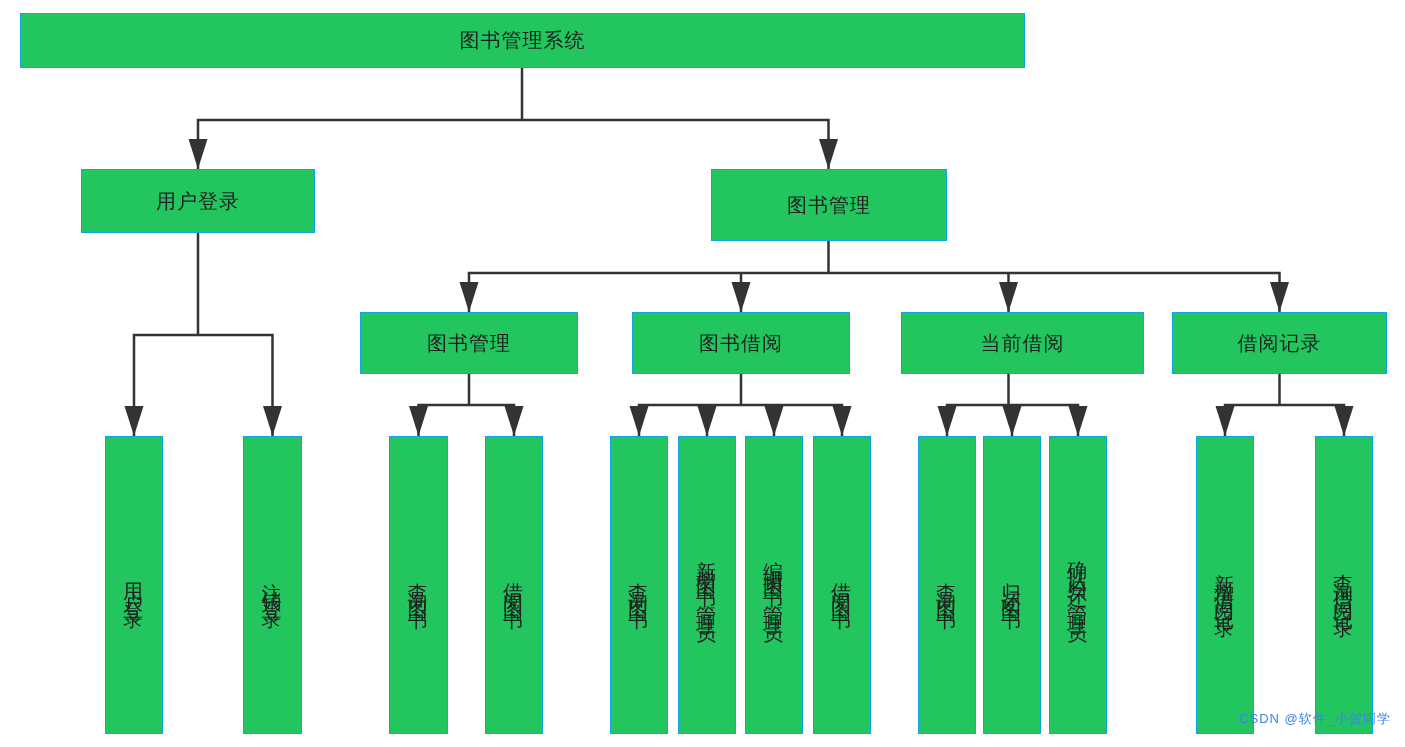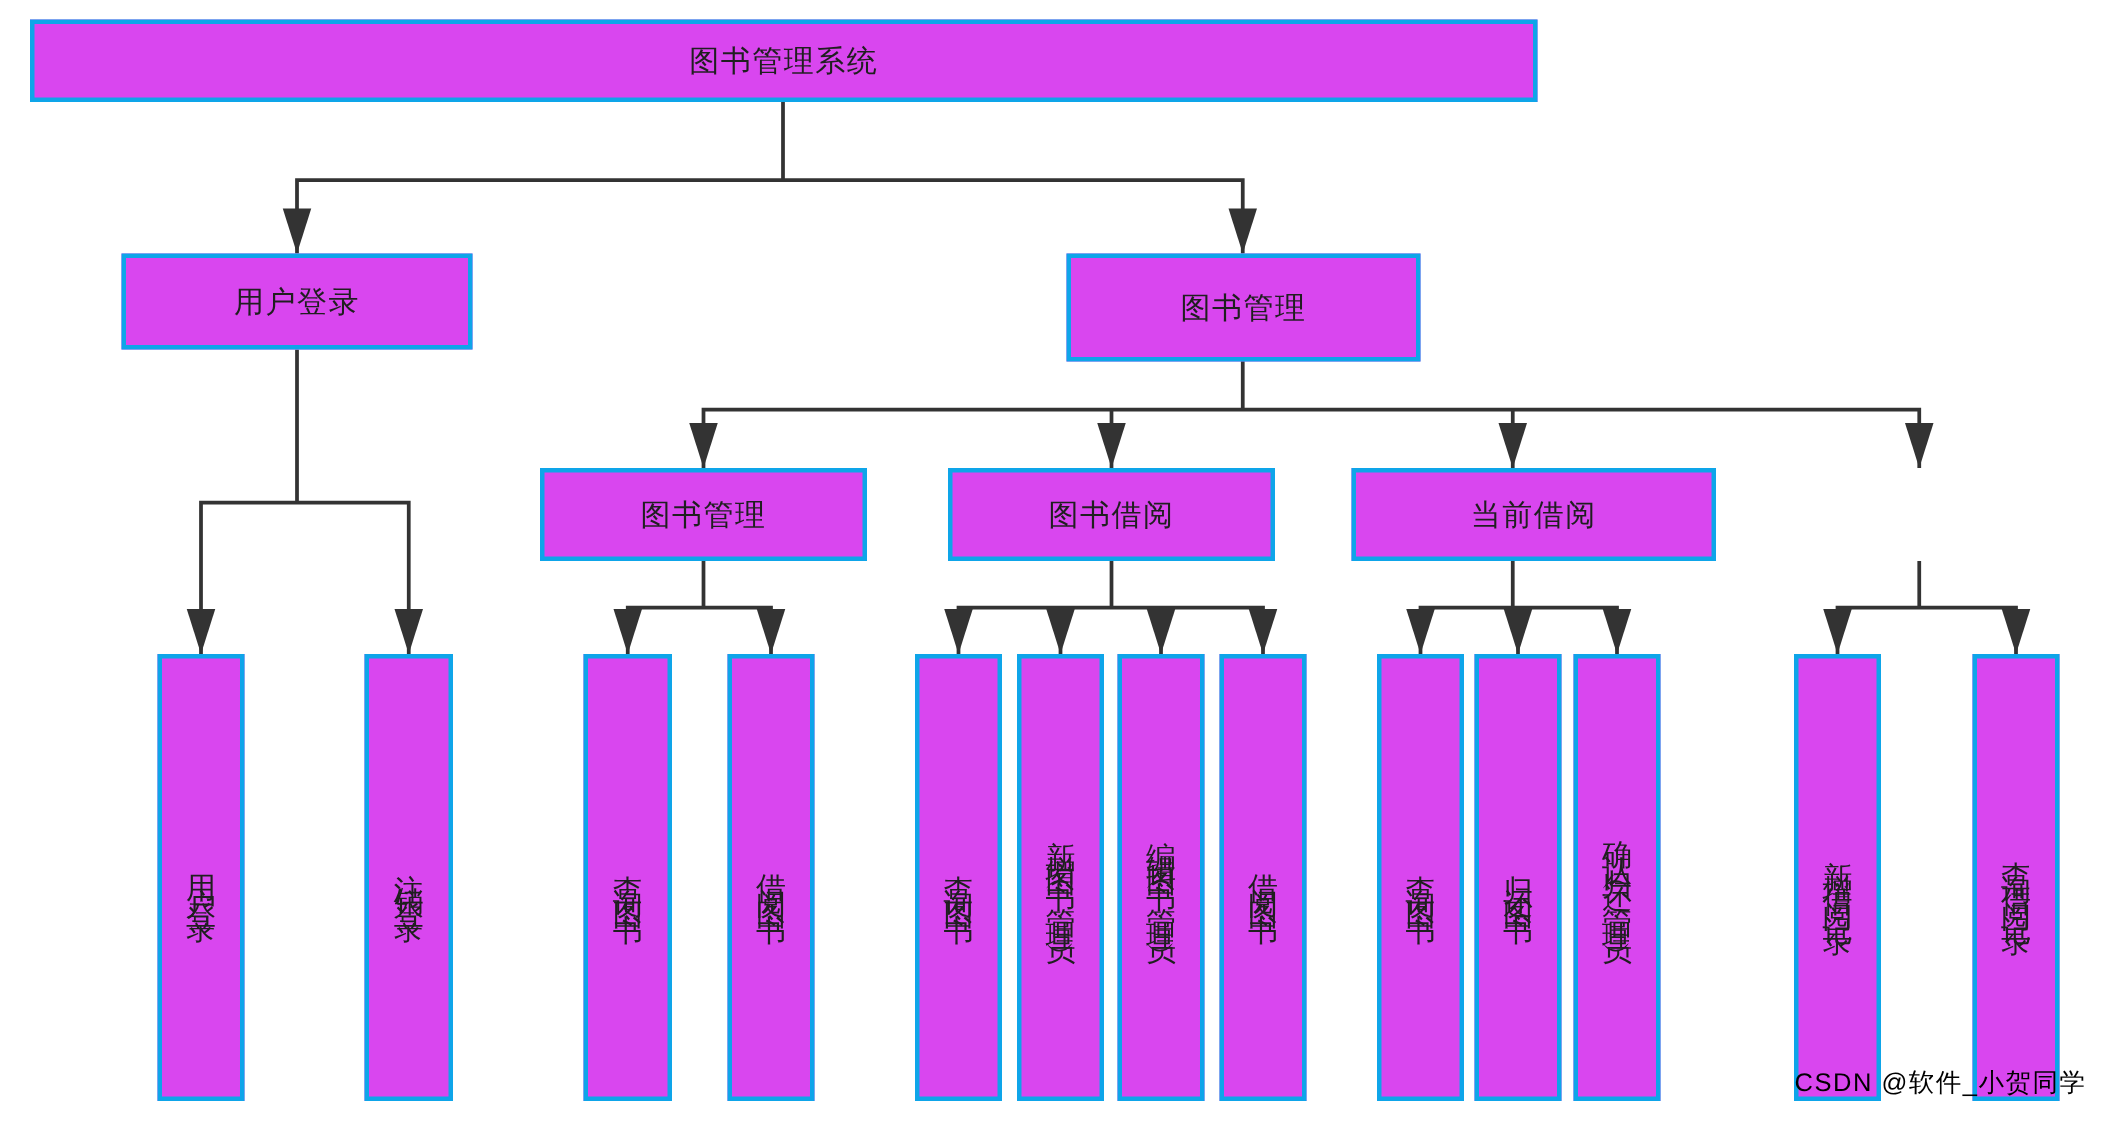--- a/index.html
+++ b/index.html
@@ -12,42 +12,42 @@
     font-family: "Liberation Sans", "DejaVu Sans", sans-serif;
   }
   .connectors {
     position: absolute;
     left: 0; top: 0;
     z-index: 0;
   }
   .node {
     position: absolute;
     box-sizing: border-box;
-    border: 3px solid #0ea5e9;
-    background: #d946ef;
+    border: 1px solid #0ea5e9;
+    background: #22c55e;
     color: #1f1f1f;
     display: flex;
     align-items: center;
     justify-content: center;
     font-size: 20px;
     z-index: 1;
     letter-spacing: 1px;
   }
   .node.v {
     writing-mode: vertical-rl;
     letter-spacing: 9px;
     font-size: 20px;
   }
   .watermark {
     position: absolute;
     right: 14px;
     top: 710px;
     z-index: 2;
-    font-size: 17px;
-    color: #000000;
+    font-size: 13px;
+    color: #3b82f6;
     letter-spacing: 1px;
     white-space: nowrap;
   }
 </style>
 </head>
 <body>
 
 <div class="stage">
 
   <svg class="connectors" width="1405" height="747" viewBox="0 0 1405 747" aria-hidden="true">
@@ -106,20 +106,21 @@
   </svg>
 
   <div class="node" style="left:20px;top:13px;width:1005px;height:55px">图书管理系统</div>
 
   <div class="node" style="left:81px;top:169px;width:234px;height:64px">用户登录</div>
   <div class="node" style="left:711px;top:169px;width:236px;height:72px">图书管理</div>
 
   <div class="node" style="left:360px;top:312px;width:218px;height:62px">图书管理</div>
   <div class="node" style="left:632px;top:312px;width:218px;height:62px">图书借阅</div>
   <div class="node" style="left:901px;top:312px;width:243px;height:62px">当前借阅</div>
+  <div class="node" style="left:1172px;top:312px;width:215px;height:62px">借阅记录</div>
 
   <div class="node v" style="left:105px;top:436px;width:58px;height:298px">用户登录</div>
   <div class="node v" style="left:243px;top:436px;width:59px;height:298px">注销登录</div>
 
   <div class="node v" style="left:389px;top:436px;width:59px;height:298px">查询图书</div>
   <div class="node v" style="left:485px;top:436px;width:58px;height:298px">借阅图书</div>
 
   <div class="node v" style="left:610px;top:436px;width:58px;height:298px">查询图书</div>
   <div class="node v" style="left:678px;top:436px;width:58px;height:298px">新增图书（管理员）</div>
   <div class="node v" style="left:745px;top:436px;width:58px;height:298px">编辑图书（管理员）</div>

